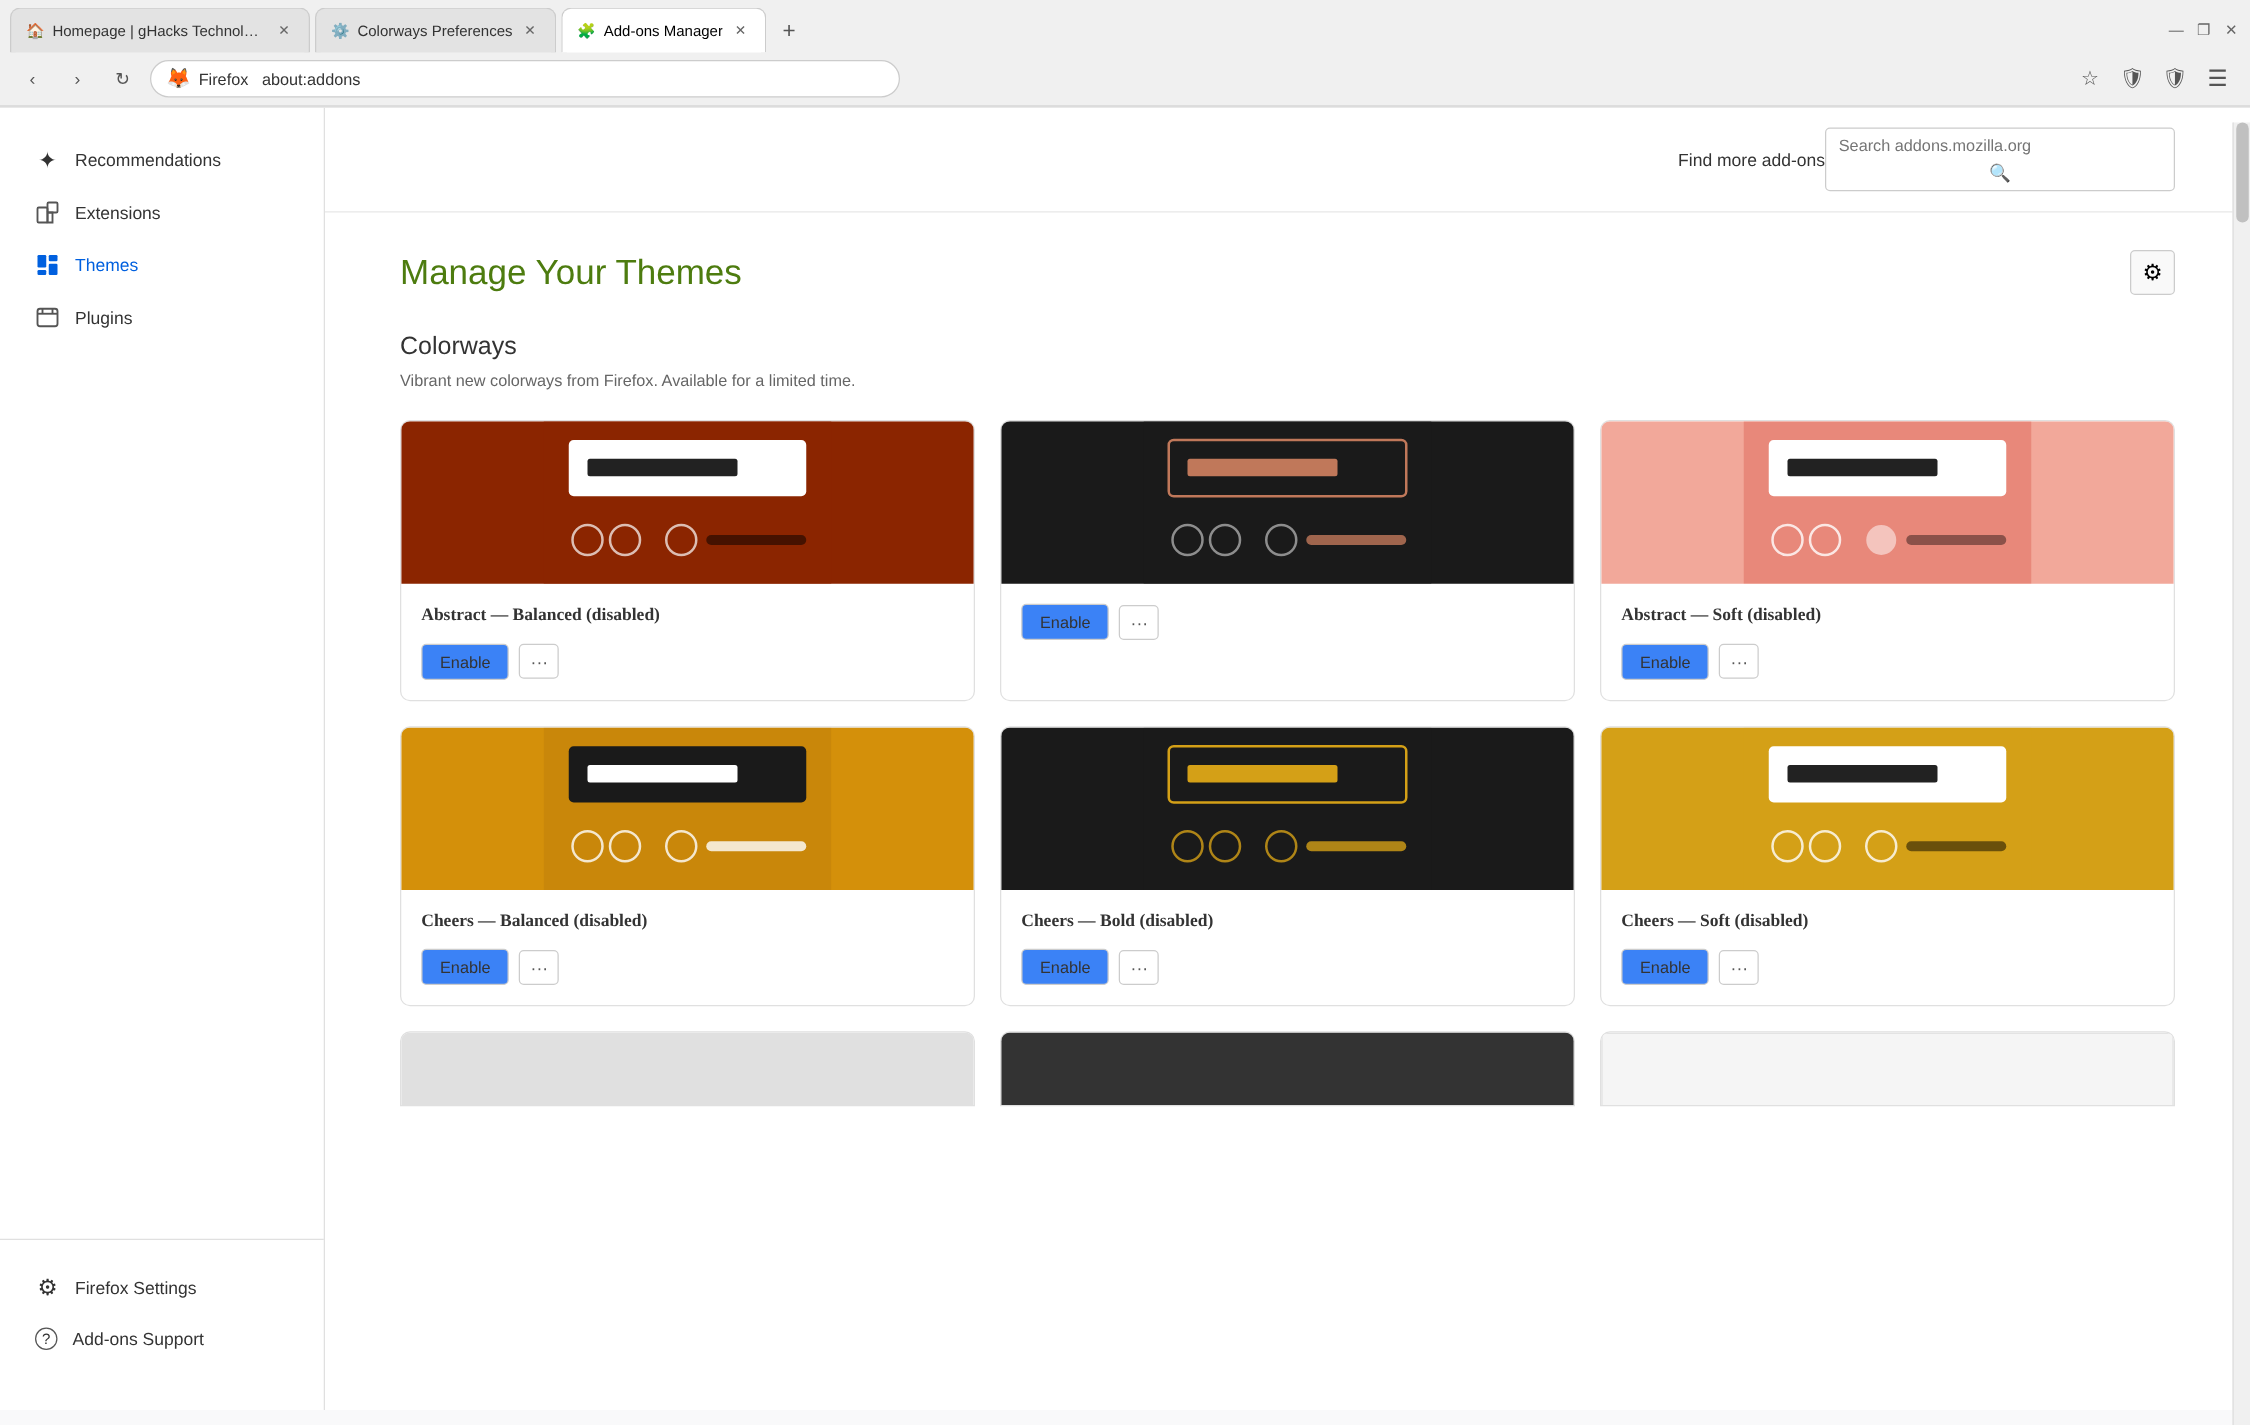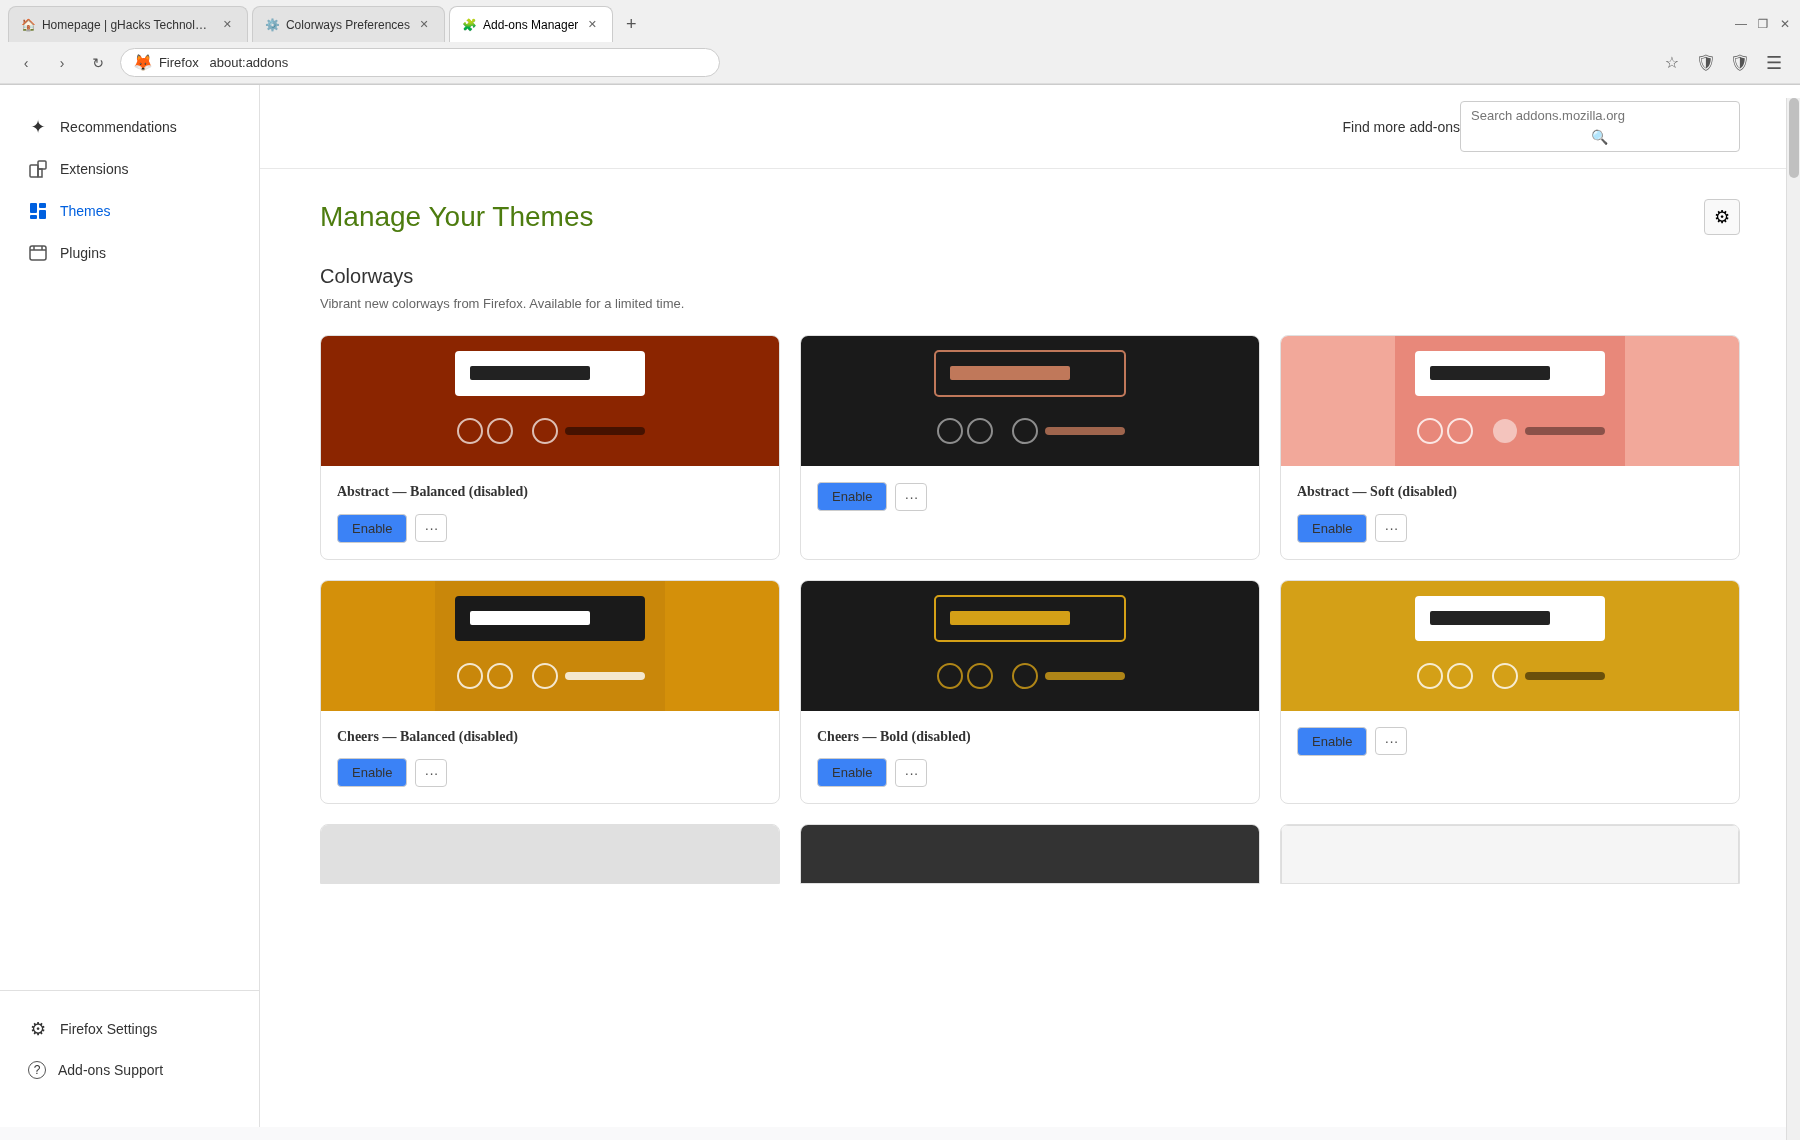--- a/index.html
+++ b/index.html
@@ -339,20 +339,21 @@
                 <rect x="20" y="15" width="190" height="45" rx="4" fill="white"></rect>
                 <rect x="35" y="30" width="120" height="14" rx="2" fill="#222"></rect>
 
                 <circle cx="35" cy="95" r="12" fill="none" stroke="rgba(255,255,255,0.8)" stroke-width="2"></circle>
                 <circle cx="65" cy="95" r="12" fill="none" stroke="rgba(255,255,255,0.8)" stroke-width="2"></circle>
                 <circle cx="110" cy="95" r="12" fill="none" stroke="rgba(255,255,255,0.8)" stroke-width="2"></circle>
                 <rect x="130" y="91" width="80" height="8" rx="4" fill="rgba(0,0,0,0.5)"></rect>
               </svg>
             </div>
             <div class="theme-info">
+              <div class="theme-name">Cheers — Soft (disabled)</div>
               <div class="theme-actions">
                 <button class="enable-btn">Enable</button>
                 <button class="more-btn">···</button>
               </div>
             </div>
           </div>
 
         </div>
 
         <div style="display:grid;grid-template-columns:repeat(3,1fr);gap:20px;margin-top:20px;">

